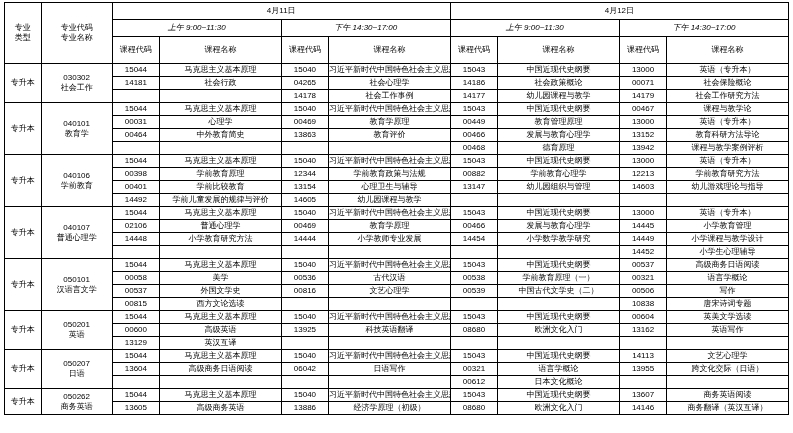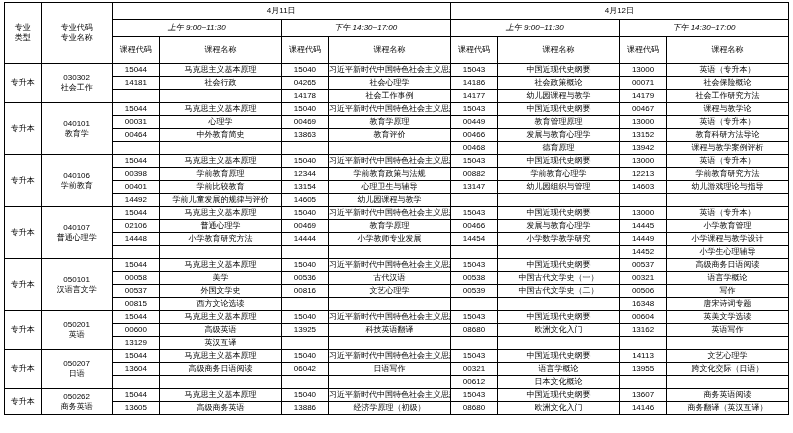--- a/index.html
+++ b/index.html
@@ -284,42 +284,42 @@
         <td>中国近现代史纲要</td>
         <td>00537</td>
         <td>高级商务日语阅读</td>
       </tr>
       <tr>
         <td>00058</td>
         <td>美学</td>
         <td>00536</td>
         <td>古代汉语</td>
         <td>00538</td>
-        <td>中国古代文学史（一）</td>
+        <td>学前教育原理（一）</td>
         <td>00321</td>
         <td>语言学概论</td>
       </tr>
       <tr>
         <td>00537</td>
         <td>外国文学史</td>
         <td>00816</td>
         <td>文艺心理学</td>
         <td>00539</td>
         <td>中国古代文学史（二）</td>
         <td>00506</td>
         <td>写作</td>
       </tr>
       <tr>
         <td>00815</td>
         <td>西方文论选读</td>
         <td></td>
         <td></td>
         <td></td>
         <td></td>
-        <td>16348</td>
+        <td>10838</td>
         <td>唐宋诗词专题</td>
       </tr>
       <tr>
         <td rowspan="3">专升本</td>
         <td rowspan="3" class="cell-major">
           <span class="major-code">050201</span>
           <span class="major-name">英语</span>
         </td>
         <td>15044</td>
         <td>马克思主义基本原理</td>

